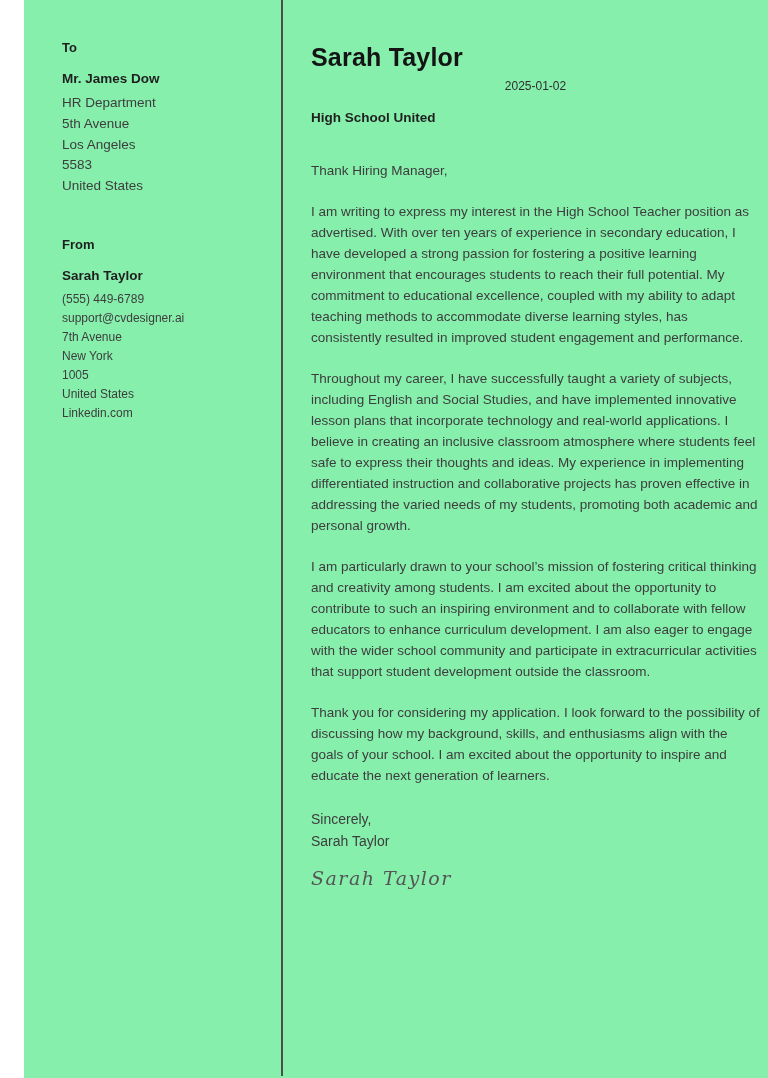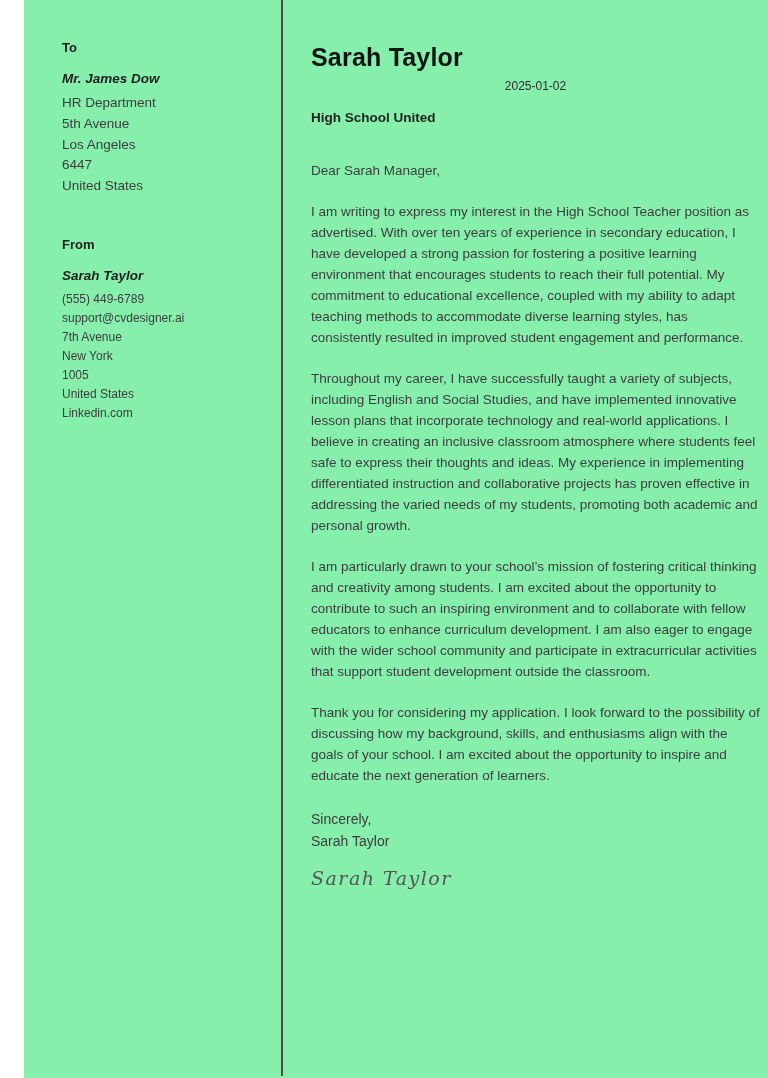--- a/index.html
+++ b/index.html
@@ -36,21 +36,20 @@
     font-size: 13px;
     font-weight: bold;
     color: #1f1f1f;
     margin: 0 0 16px 0;
   }
   .contact-name {
     font-size: 13.5px;
     font-weight: bold;
     color: #1f1f1f;
     margin: 0 0 7px 0;
-    font-style: italic;
   }
   .to-lines .line {
     font-size: 13.5px;
     color: #3d3d3d;
     line-height: 20.8px;
   }
   .from-lines .line {
     font-size: 12px;
     color: #3d3d3d;
     line-height: 19px;
@@ -126,21 +125,21 @@
 
   <div class="sidebar">
 
     <div class="to-section">
       <div class="section-heading">To</div>
       <div class="contact-name">Mr. James Dow</div>
       <div class="to-lines">
         <div class="line">HR Department</div>
         <div class="line">5th Avenue</div>
         <div class="line">Los Angeles</div>
-        <div class="line">6447</div>
+        <div class="line">5583</div>
         <div class="line">United States</div>
       </div>
     </div>
 
     <div class="from-section">
       <div class="section-heading">From</div>
       <div class="contact-name">Sarah Taylor</div>
       <div class="from-lines">
         <div class="line">(555) 449-6789</div>
         <div class="line">support@cvdesigner.ai</div>
@@ -152,21 +151,21 @@
       </div>
     </div>
 
   </div>
 
   <div class="main">
     <h1 class="author-title">Sarah Taylor</h1>
     <div class="date">2025-01-02</div>
     <div class="job-title">High School United</div>
 
-    <div class="salutation">Dear Sarah Manager,</div>
+    <div class="salutation">Thank Hiring Manager,</div>
 
     <p class="paragraph">I am writing to express my interest in the High School Teacher position as advertised. With over ten years of experience in secondary education, I have developed a strong passion for fostering a positive learning environment that encourages students to reach their full potential. My commitment to educational excellence, coupled with my ability to adapt teaching methods to accommodate diverse learning styles, has consistently resulted in improved student engagement and performance.</p>
     <p class="paragraph">Throughout my career, I have successfully taught a variety of subjects, including English and Social Studies, and have implemented innovative lesson plans that incorporate technology and real-world applications. I believe in creating an inclusive classroom atmosphere where students feel safe to express their thoughts and ideas. My experience in implementing differentiated instruction and collaborative projects has proven effective in addressing the varied needs of my students, promoting both academic and personal growth.</p>
     <p class="paragraph">I am particularly drawn to your school’s mission of fostering critical thinking and creativity among students. I am excited about the opportunity to contribute to such an inspiring environment and to collaborate with fellow educators to enhance curriculum development. I am also eager to engage with the wider school community and participate in extracurricular activities that support student development outside the classroom.</p>
     <p class="paragraph">Thank you for considering my application. I look forward to the possibility of discussing how my background, skills, and enthusiasms align with the goals of your school. I am excited about the opportunity to inspire and educate the next generation of learners.</p>
 
     <div class="closing-block">
       <div class="closing-line">Sincerely,</div>
       <div class="closing-line">Sarah Taylor</div>
       <div class="signature">Sarah Taylor</div>

